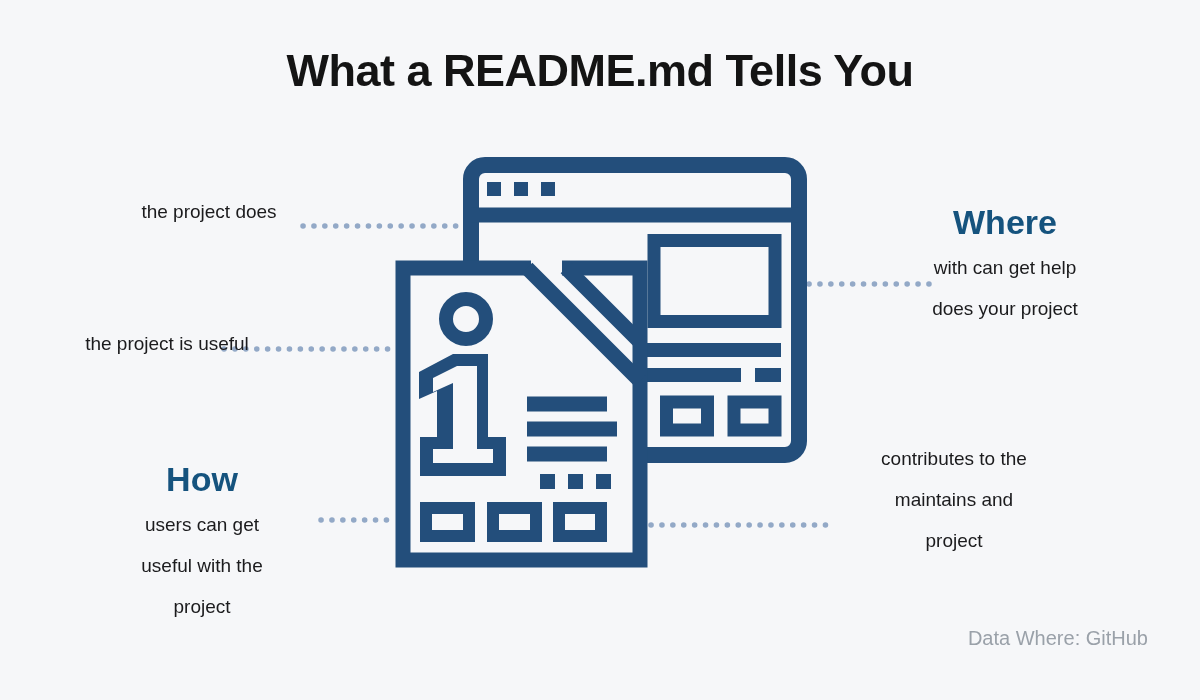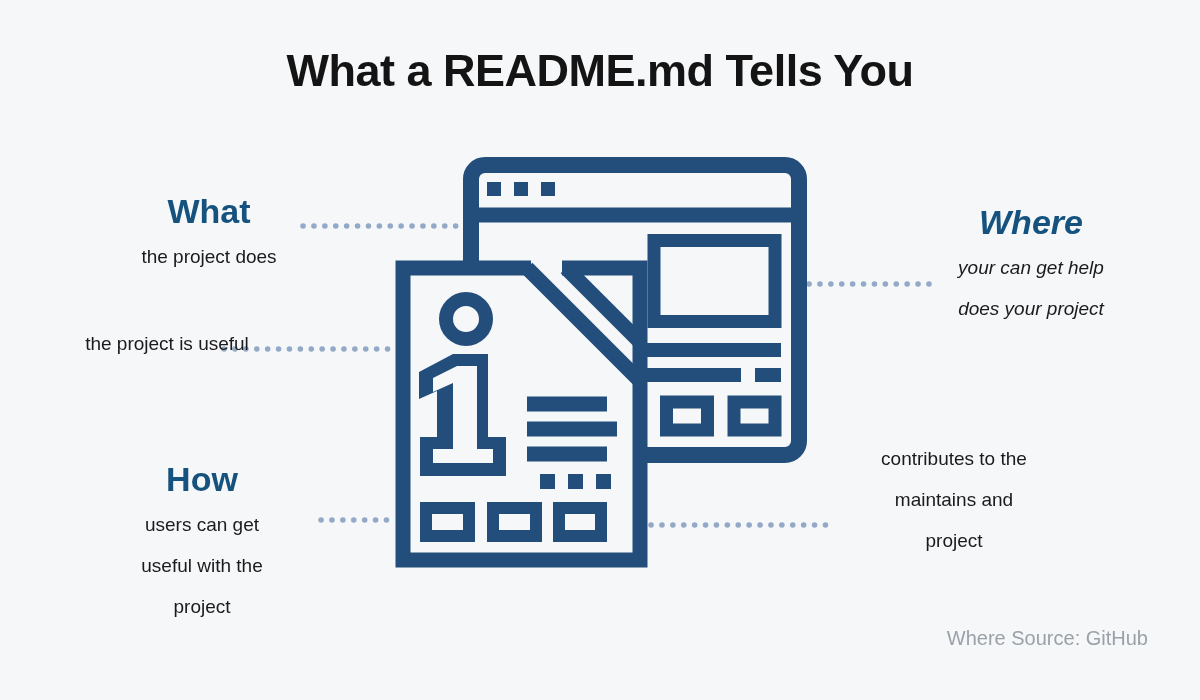--- a/index.html
+++ b/index.html
@@ -41,21 +41,21 @@
     color:var(--heading_blue,#15537e);
     margin-bottom:5px;
   }
   .label .bodyline{
     font-size:19px;line-height:41px;
     color:var(--text_color,#1b1b1d);
   }
   .label-what{left:59px;top:191px;width:300px;}
   .label-why{left:17px;top:323px;width:300px;}
   .label-how{left:52px;top:459px;width:300px;}
-  .label-where{left:881px;top:202px;width:300px;font-style:italic;}
+  .label-where{left:855px;top:202px;width:300px;}
   .label-who{left:804px;top:438px;width:300px;}
   .source{
     position:absolute;right:52px;top:627px;
     font-size:20px;color:var(--source_color,#9aa1a9);
   }
 </style>
 </head>
 <body>
 
 <div class="canvas">
@@ -106,42 +106,41 @@
       <rect class="solid" x="568" y="474" width="15" height="15"></rect>
       <rect class="solid" x="596" y="474" width="15" height="15"></rect>
 
       <rect class="ic w12" x="426" y="508" width="43" height="28"></rect>
       <rect class="ic w12" x="493" y="508" width="43" height="28"></rect>
       <rect class="ic w12" x="559" y="508" width="42" height="28"></rect>
     </g>
   </svg>
 
   <div class="label label-what">
-    <div class="heading">What</div>
     <div class="bodyline">the project does</div>
   </div>
 
   <div class="label label-why">
     <div class="bodyline">the project is useful</div>
   </div>
 
   <div class="label label-how">
     <div class="heading">How</div>
     <div class="bodyline">users can get</div>
     <div class="bodyline">useful with the</div>
     <div class="bodyline">project</div>
   </div>
 
   <div class="label label-where">
     <div class="heading">Where</div>
-    <div class="bodyline">your can get help</div>
+    <div class="bodyline">with can get help</div>
     <div class="bodyline">does your project</div>
   </div>
 
   <div class="label label-who">
     <div class="bodyline">contributes to the</div>
     <div class="bodyline">maintains and</div>
     <div class="bodyline">project</div>
   </div>
 
-  <div class="source">Where Source: GitHub</div>
+  <div class="source">Data Where: GitHub</div>
 
 </div>
 
 </body></html>

